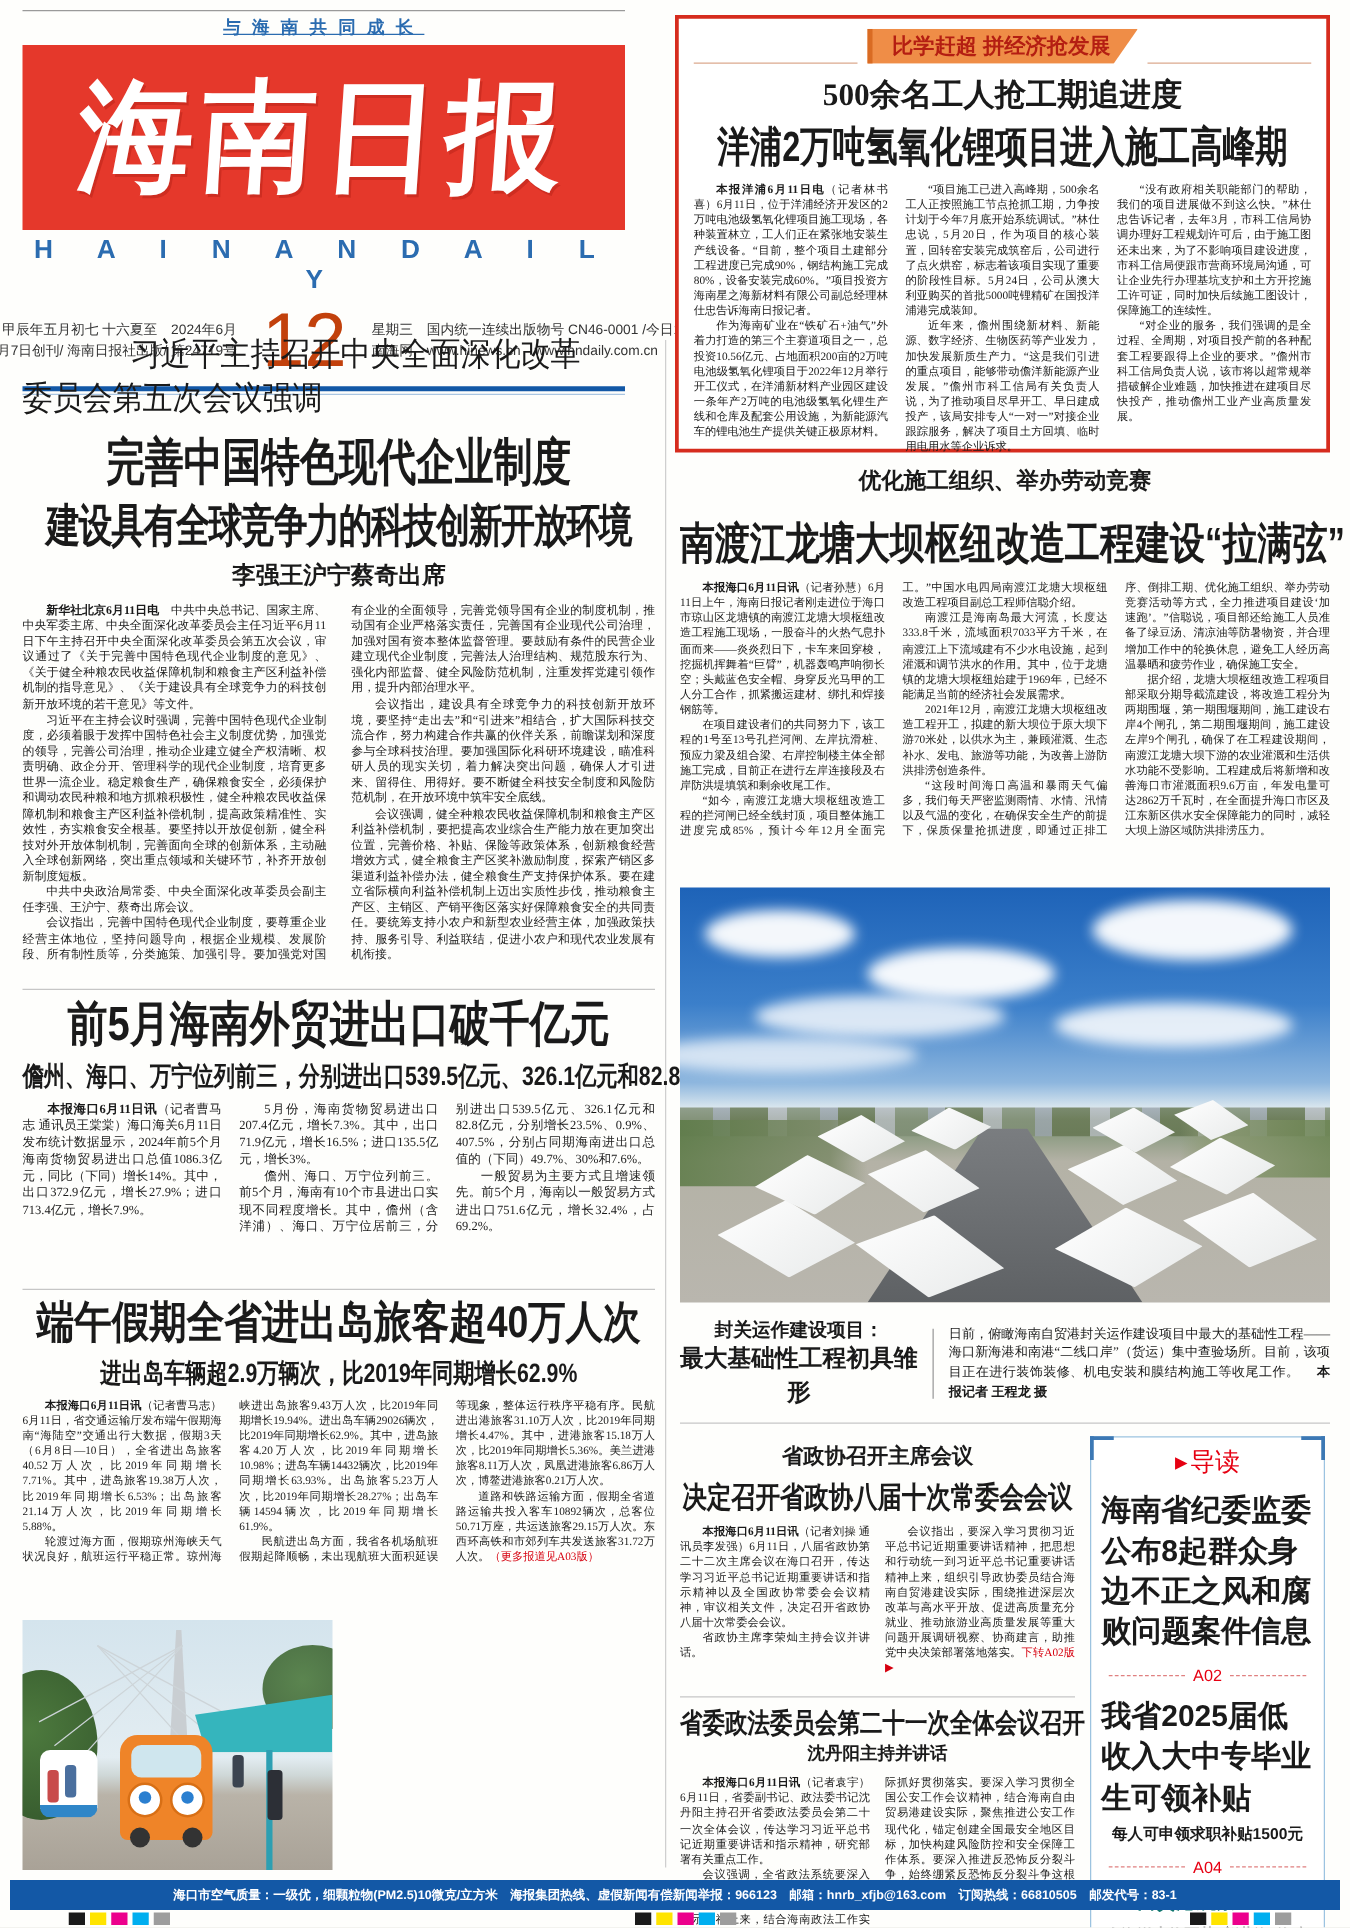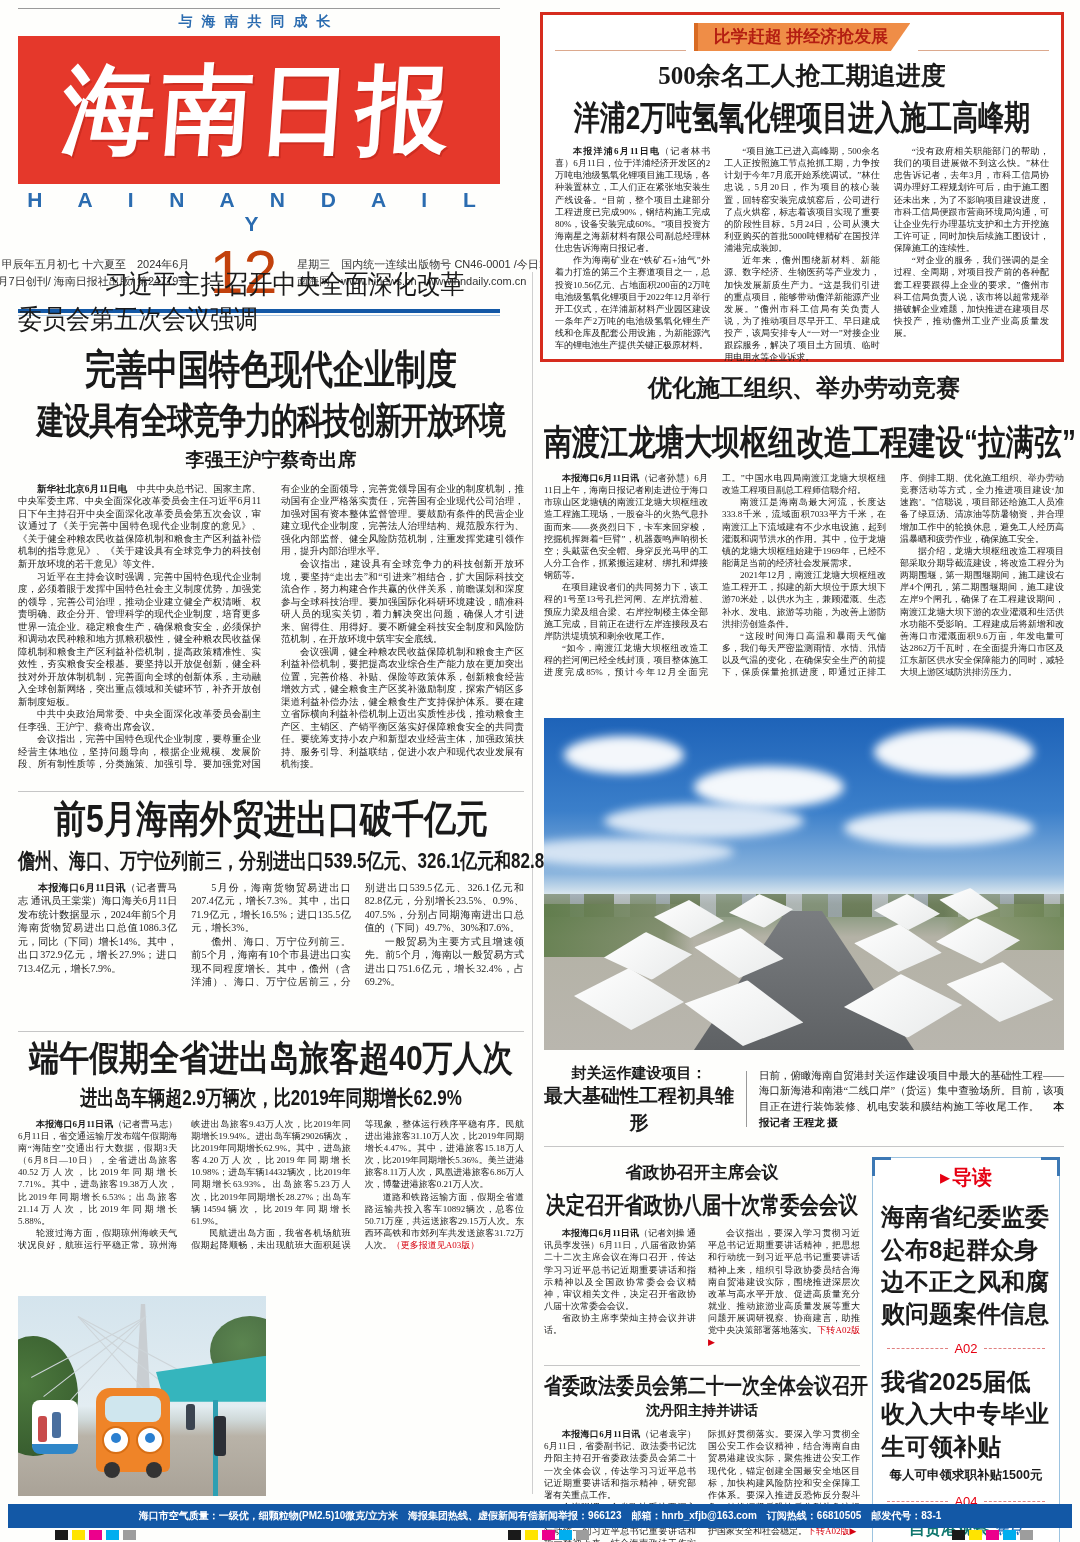--- a/index.html
+++ b/index.html
@@ -4,21 +4,21 @@
 <style>
   html,body{margin:0;padding:0;background:#e9e9e6;}
   .page{position:relative;width:1080px;height:1542px;margin:0 auto;background:#fefefc;overflow:hidden;
         font-family:"Liberation Serif","DejaVu Serif",serif;color:#1a1a1a;}
   .hd{font-family:"Liberation Sans","DejaVu Sans",sans-serif;}
   b{font-weight:bold;}
   .red{color:#d6000f;}
   
   .masthead{position:absolute;left:18px;top:8px;width:482px;}
   .toprule{border-top:1px solid #9a9a9a;margin-bottom:4px;}
-  .slogan{text-align:center;color:#2b6cb0;font-weight:bold;font-size:14px;letter-spacing:9px;margin:3px 0 5px;}
+  .slogan{text-align:center;color:#2b6cb0;font-weight:bold;font-size:14px;letter-spacing:9px;margin:3px 0 5px;text-decoration:underline;}
   .nameplate{background:#e5382b;height:148px;display:flex;align-items:center;justify-content:center;}
   .nameplate span{color:#fff;font-size:92px;font-weight:bold;letter-spacing:6px;transform:skewX(-4deg) scaleY(1.05);
                   font-family:"DejaVu Serif",serif;text-shadow:2px 2px 0 rgba(140,10,5,.25);}
   .en-title{text-align:center;color:#2b6cb0;font-weight:bold;font-size:21px;letter-spacing:15px;margin:4px 0 6px;}
   .mast-info{display:flex;align-items:center;justify-content:center;gap:10px;font-size:11px;color:#333;line-height:1.5;}
   .mast-info .blk{white-space:nowrap;}
   .vline{width:1px;height:40px;background:#cc8a84;}
   .pgnum{color:#c2410c;font-size:61px;font-weight:normal;line-height:1;}
   .mastrule{margin-top:6px;border-top:4px solid #1358a6;}
   .mastrule2{margin-top:2px;border-top:1px solid #aac6e2;}
@@ -74,21 +74,21 @@
   .bus{position:absolute;left:78px;top:92px;width:74px;height:84px;background:#ef8428;border-radius:14px 14px 6px 6px;}
   .bus .shield{position:absolute;left:9px;top:8px;width:56px;height:26px;background:#cfe6ee;border-radius:8px;}
   .bus .eye{position:absolute;top:38px;width:24px;height:24px;background:#fff;border-radius:50%;border:2px solid #d86f15;}
   .bus .eye i{position:absolute;left:7px;top:5px;width:10px;height:10px;background:#2a7fd0;border-radius:50%;}
   .eyeL{left:6px;} .eyeR{right:6px;}
   .bus .wheel{position:absolute;bottom:-6px;width:16px;height:16px;background:#333;border-radius:50%;}
   .wL{left:8px;} .wR{right:8px;}
   .bus2{position:absolute;left:14px;top:104px;width:46px;height:44px;background:#fff;border-radius:8px;border-bottom:10px solid #2f86c8;}
   .person{position:absolute;width:9px;height:26px;border-radius:3px;}
   
-  .dam-kicker{font-size:24px;margin-bottom:20px;}
+  .dam-kicker{font-size:18px;margin-bottom:20px;}
   .dam-h{font-size:28px;transform:scaleY(1.25);margin:10px 0 10px;}
   .dam-body{height:238px;columns:3;column-gap:14px;font-size:9px;line-height:1.35;}
   
   .port-photo{position:relative;width:520px;height:332px;margin-top:8px;overflow:hidden;
       background:linear-gradient(#1e63b8 0%,#3b7fca 28%,#8db6de 47%,#d9e6ee 53%,#9aa98f 56%,#8a9a80 59%,#b4b2a6 66%,#b9b6ae 100%);}
   .cloud{position:absolute;background:#fff;border-radius:50%;filter:blur(5px);opacity:.95;}
   .stripB{position:absolute;left:0;right:0;top:53%;height:7%;
       background:repeating-linear-gradient(90deg,#7e8d74 0 26px,#9aa4ac 26px 40px,#63744f 40px 70px,#b3b9bd 70px 86px);opacity:.8;}
   .road{position:absolute;left:50%;top:58%;width:40px;height:42%;transform:translateX(-50%);
       background:linear-gradient(#7a7d80,#5e6164);clip-path:polygon(42% 0,58% 0,100% 100%,0 100%);width:220px;}
@@ -111,21 +111,21 @@
   .two-col{columns:2;column-gap:12px;font-size:9px;line-height:1.35;text-align:justify;overflow:hidden;}
   .zx-body{height:128px;}
   .zf-h{font-size:18px;transform:scaleY(1.2);margin:8px 0 2px;}
   .zf-sub{font-size:14px;font-weight:bold;text-align:center;margin:4px 0 8px;}
   .zf-body{height:128px;}
   
   .daodu{position:relative;width:188px;border:1px solid #9cc3e0;box-sizing:border-box;padding:0 8px 10px;background:#fff;}
   .corner{position:absolute;width:16px;height:16px;border:0 solid #3c78b4;}
   .c-tl{left:-1px;top:-1px;border-left-width:3px;border-top-width:3px;}
   .c-tr{right:-1px;top:-1px;border-right-width:3px;border-top-width:3px;}
-  .daodu-title{color:#e60012;font-weight:bold;font-size:20px;text-align:center;margin-top:6px;}
+  .daodu-title{color:#e60012;font-weight:normal;font-size:20px;text-align:center;margin-top:6px;}
   .daodu-title:before{content:"▸";margin-right:2px;}
   .dd-item-title{font-size:24px;font-weight:bold;text-align:left;line-height:1.35;margin-top:10px;}
   .dd-sub{font-size:12.5px;font-weight:bold;text-align:center;margin-top:4px;}
   .dd-page{display:flex;align-items:center;gap:6px;color:#e60012;font-size:13px;margin:10px 6px;}
   .dd-page:before,.dd-page:after{content:"";flex:1;border-top:1px dashed #e08080;}
   .dd-brand{display:flex;align-items:center;justify-content:center;gap:6px;margin-top:8px;}
   .dd-brand .b1{color:#0f766e;font-weight:bold;font-size:16px;font-family:"Liberation Serif",serif;}
   .dd-brand .b2{color:#1e6bb8;font-size:14px;font-style:italic;font-weight:bold;}
   .dd-small{font-size:12.5px;font-weight:bold;text-align:center;line-height:1.4;margin-top:8px;}
   .dd-big1{font-size:25px;font-weight:bold;text-align:center;margin-top:6px;}

